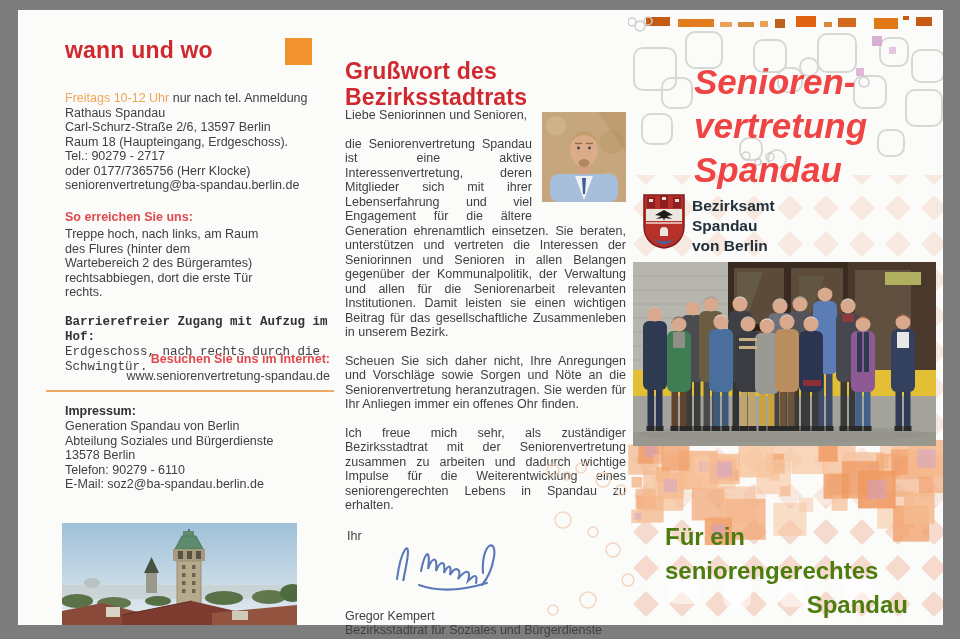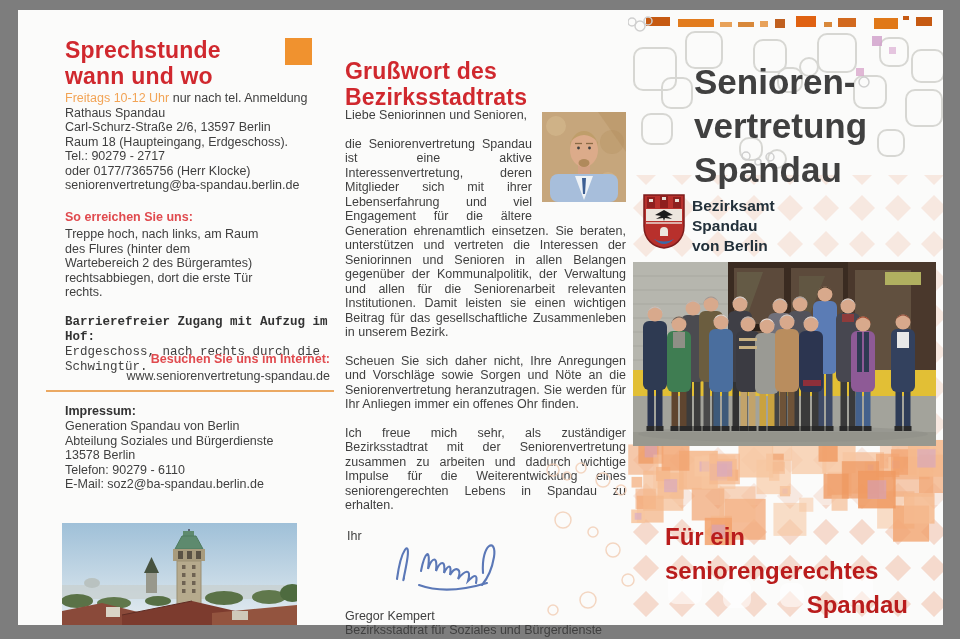--- a/index.html
+++ b/index.html
@@ -7,34 +7,33 @@
        font-family:"Liberation Sans","DejaVu Sans",sans-serif;}
   .page{position:absolute;left:18px;top:10px;width:925px;height:615px;background:#fbfbfa;}
   .abs{position:absolute;}
   .red-title{color:#d0282e;font-weight:bold;font-size:23px;line-height:26px;letter-spacing:.2px;}
   .body-txt{color:#3f3f3f;font-size:12.5px;line-height:14.5px;}
   .sec-head{color:#e04a4e;font-weight:bold;font-size:12.5px;line-height:15px;margin:0 0 2px 0;}
   .b-head{color:#333;font-weight:bold;font-size:12.5px;line-height:15px;}
   .orange-text{color:#f2a456;}
   .line{display:block;}
   .divider{height:2px;background:#eba963;}
-  .cover-title{color:#404040;font-weight:bold;font-size:35px;line-height:44px;}
+  .cover-title{color:#ef4444;font-weight:bold;font-size:35px;line-height:44px;font-style:italic;}
   .authority{color:#22303a;font-weight:bold;font-size:15.5px;line-height:20px;}
-  .slogan{color:#b91c1c;font-weight:bold;font-size:24px;line-height:34px;}
+  .slogan{color:#4d7c0f;font-weight:bold;font-size:24px;line-height:34px;}
   .jus{text-align:justify;}
   .photo-frame{overflow:hidden;}
   svg{display:block;}
 </style>
 </head>
 <body>
 
 <div class="page">
 
   <div class="abs" style="left:47px;top:27px;width:230px;">
-    <span class="red-title line">Sprechstunde</span>
     <span class="red-title line">wann und wo</span>
   </div>
   <div class="abs" style="left:267px;top:28px;width:27px;height:27px;background:#f0922f;"></div>
 
   <div class="abs body-txt" style="left:47px;top:81px;width:265px;">
     <span class="line"><span class="orange-text">Freitags 10-12 Uhr</span><span> nur nach tel. Anmeldung</span></span>
     <span class="line">Rathaus Spandau</span>
     <span class="line">Carl-Schurz-Straße 2/6, 13597 Berlin</span>
     <span class="line">Raum 18 (Haupteingang, Erdgeschoss).</span>
     <span class="line">Tel.: 90279 - 2717</span>

